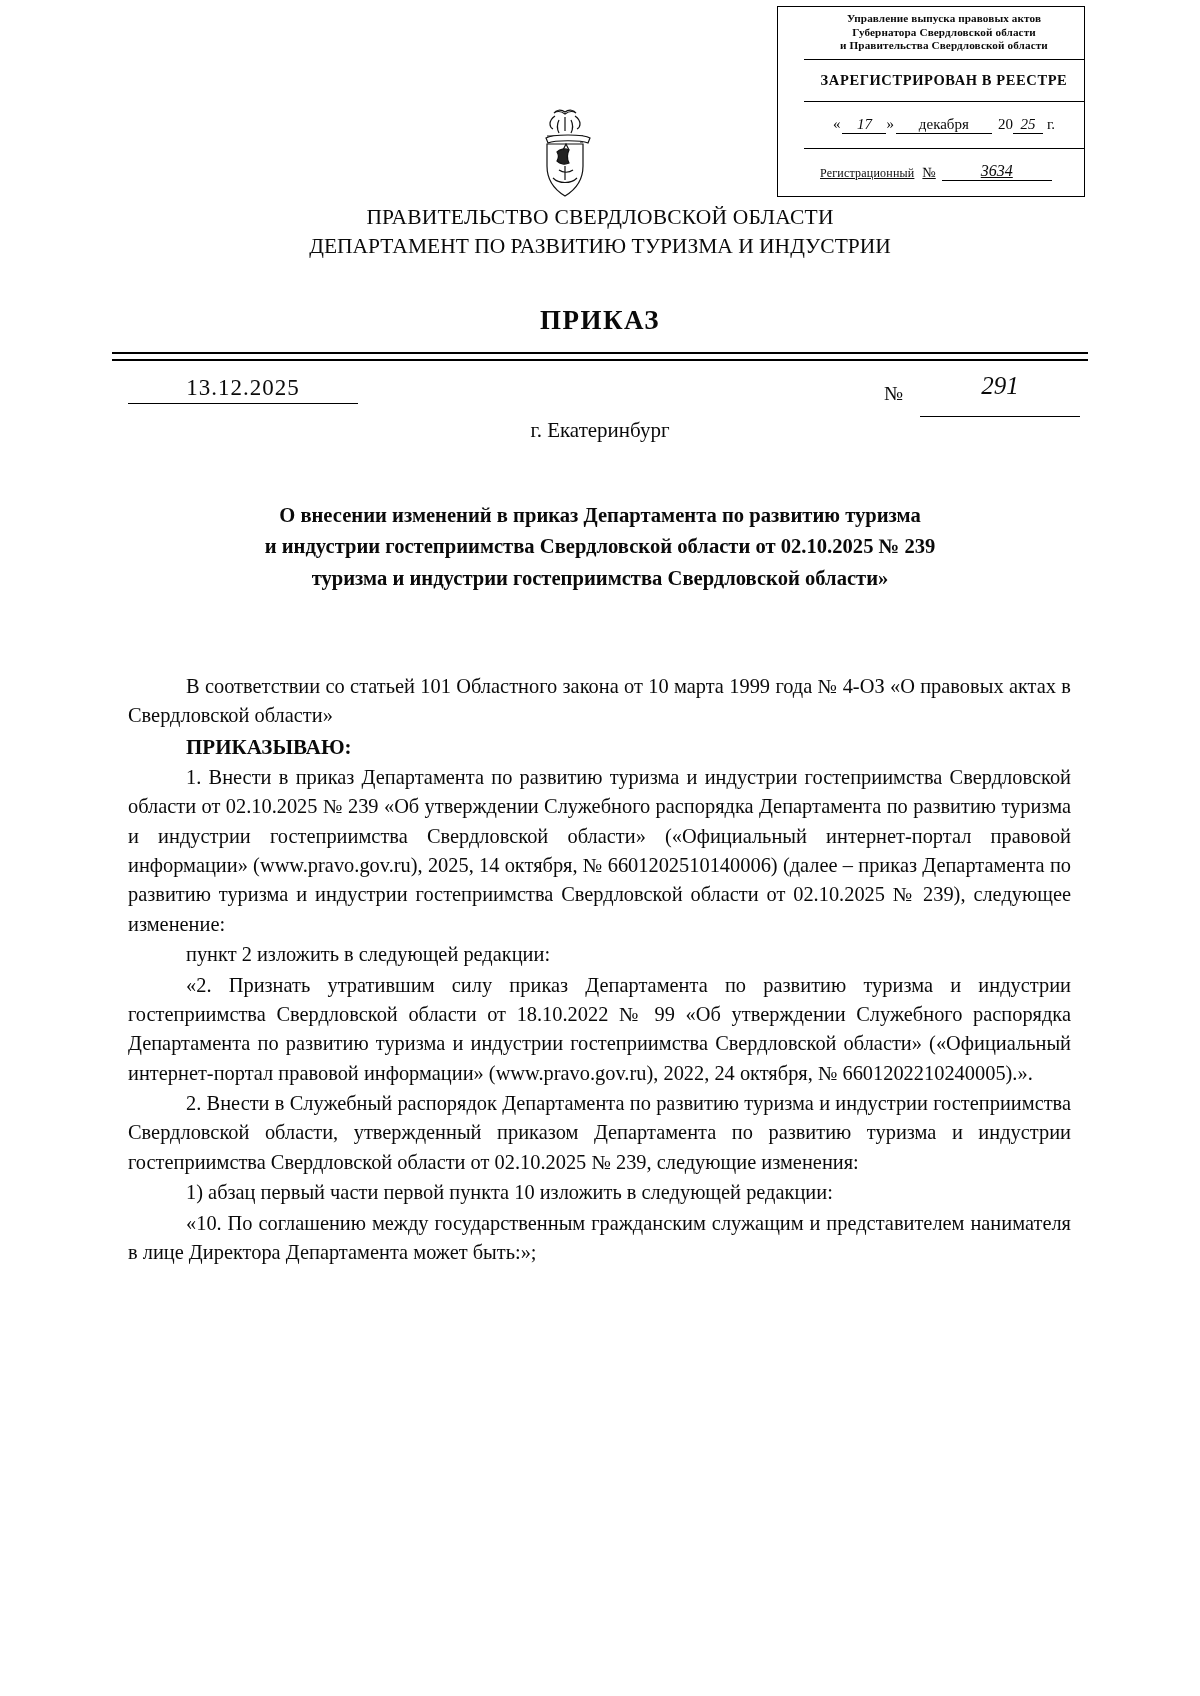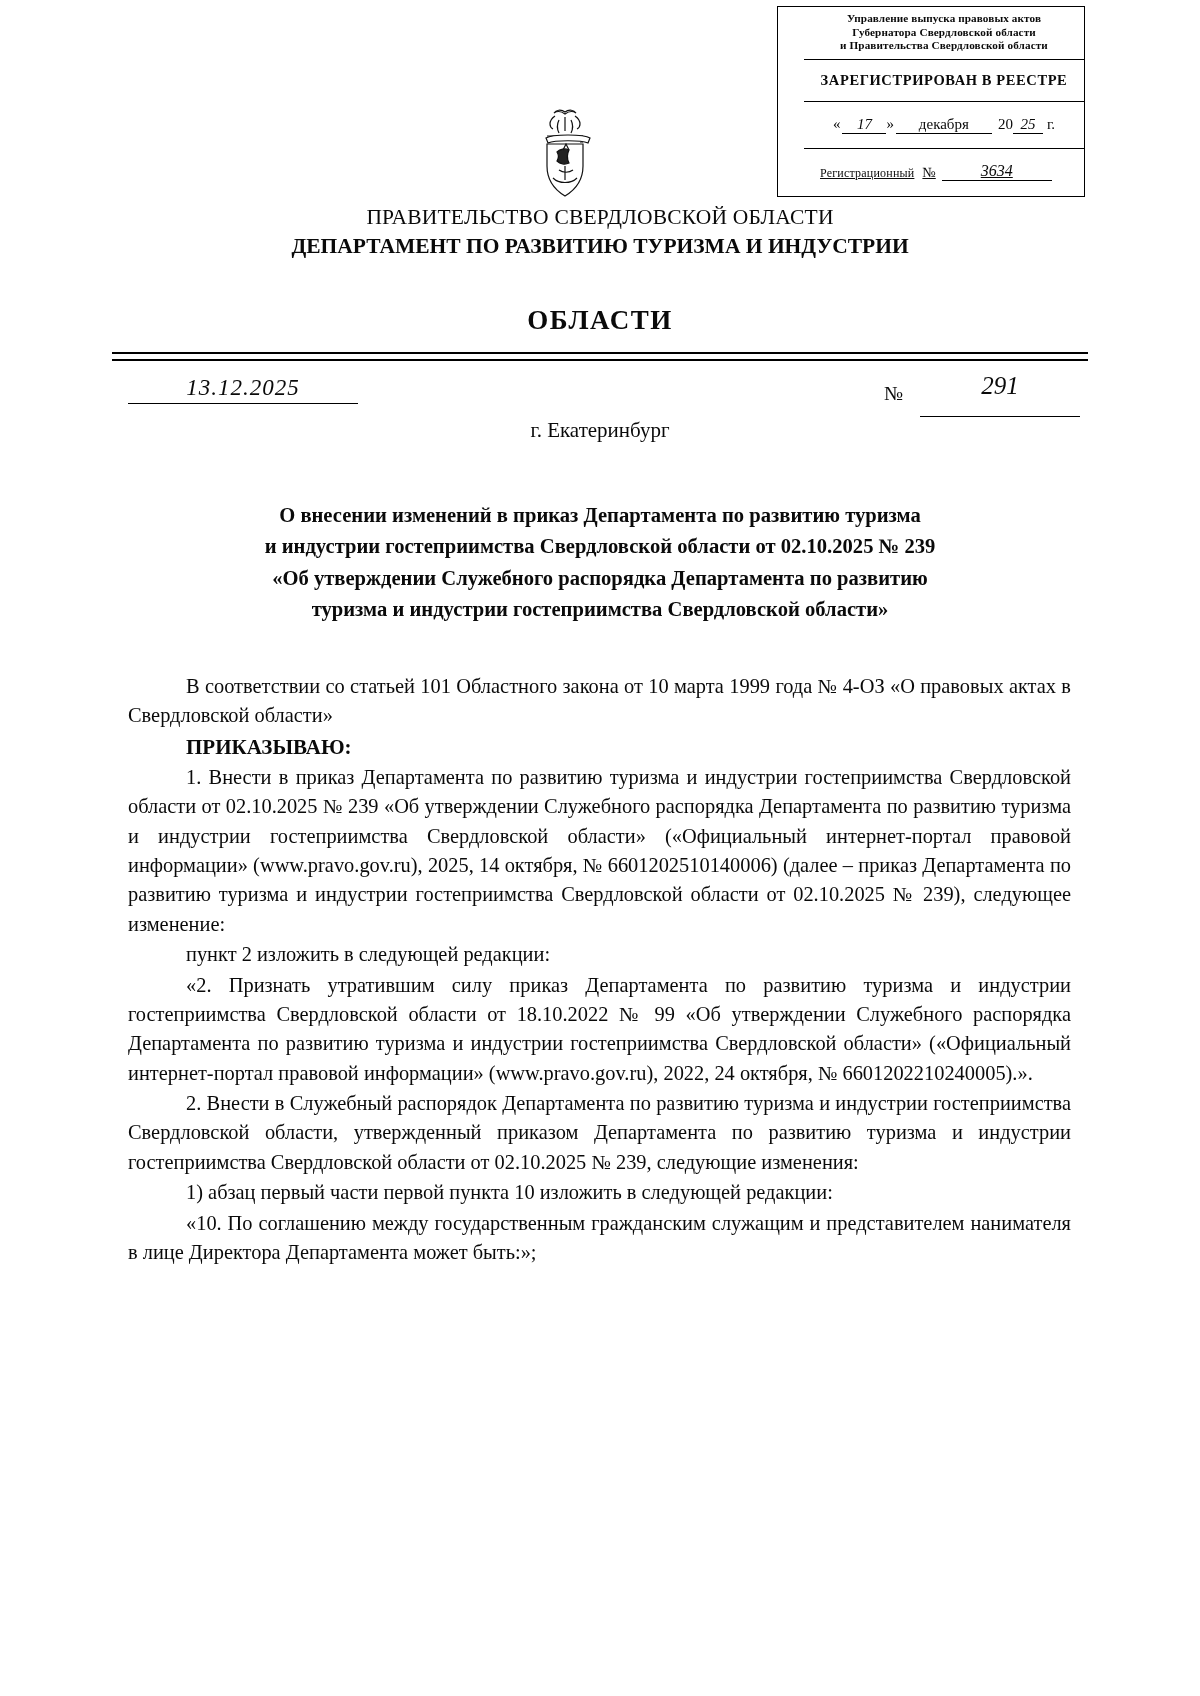--- a/index.html
+++ b/index.html
@@ -96,21 +96,21 @@
     text-align: center;
   }
   .hdr-gov {
     top: 205px;
     font-size: 21.5px;
     letter-spacing: 0.2px;
   }
   .hdr-dep {
     top: 232px;
     font-size: 21.5px;
-    font-weight: bold;
+    font-weight: normal;
     line-height: 1.32;
   }
   .hdr-prikaz {
     top: 305px;
     font-size: 27px;
     font-weight: bold;
     letter-spacing: 1.5px;
   }
 
   
@@ -125,21 +125,20 @@
 
   
   .date-hand {
     position: absolute;
     left: 128px;
     top: 375px;
     width: 230px;
     border-bottom: 1.6px solid #000;
     text-align: center;
     font-size: 23px;
-    font-style: italic;
     font-family: "Liberation Serif", serif;
     padding-bottom: 2px;
     letter-spacing: 1px;
   }
   .num-label {
     position: absolute;
     left: 884px;
     top: 382px;
     font-size: 20px;
   }
@@ -249,34 +248,33 @@
       <path d="M32 58 l0 14"></path>
       <path d="M20 70 c6 6 18 6 24 0"></path>
     </g>
   </svg>
 </div>
 
 <div class="hdr hdr-gov">ПРАВИТЕЛЬСТВО СВЕРДЛОВСКОЙ ОБЛАСТИ</div>
 <div class="hdr hdr-dep">
   <div>ДЕПАРТАМЕНТ ПО РАЗВИТИЮ ТУРИЗМА И ИНДУСТРИИ</div>
 </div>
-<div class="hdr hdr-prikaz">ОБЛАСТИ</div>
+<div class="hdr hdr-prikaz">ПРИКАЗ</div>
 
 <div class="rule r1"></div>
 <div class="rule r2"></div>
 
 <div class="date-hand">13.12.2025</div>
 <div class="num-label">№</div>
 <div class="num-hand">291</div>
 <div class="city">г. Екатеринбург</div>
 
 <div class="doc-title">
   <div>О внесении изменений в приказ Департамента по развитию туризма</div>
   <div>и индустрии гостеприимства Свердловской области от 02.10.2025 № 239</div>
-  <div>«Об утверждении Служебного распорядка Департамента по развитию</div>
   <div>туризма и индустрии гостеприимства Свердловской области»</div>
 </div>
 
 <div class="body-text">
   <p>В соответствии со статьей 101 Областного закона от 10 марта 1999 года № 4-ОЗ «О правовых актах в Свердловской области»</p>
   <p class="prikazyvayu">ПРИКАЗЫВАЮ:</p>
   <p>1. Внести в приказ Департамента по развитию туризма и индустрии гостеприимства Свердловской области от 02.10.2025 № 239 «Об утверждении Служебного распорядка Департамента по развитию туризма и индустрии гостеприимства Свердловской области» («Официальный интернет-портал правовой информации» (www.pravo.gov.ru), 2025, 14 октября, № 6601202510140006) (далее – приказ Департамента по развитию туризма и индустрии гостеприимства Свердловской области от 02.10.2025 № 239), следующее изменение:</p>
   <p>пункт 2 изложить в следующей редакции:</p>
   <p>«2. Признать утратившим силу приказ Департамента по развитию туризма и индустрии гостеприимства Свердловской области от 18.10.2022 № 99 «Об утверждении Служебного распорядка Департамента по развитию туризма и индустрии гостеприимства Свердловской области» («Официальный интернет-портал правовой информации» (www.pravo.gov.ru), 2022, 24 октября, № 6601202210240005).».</p>
   <p>2. Внести в Служебный распорядок Департамента по развитию туризма и индустрии гостеприимства Свердловской области, утвержденный приказом Департамента по развитию туризма и индустрии гостеприимства Свердловской области от 02.10.2025 № 239, следующие изменения:</p>

